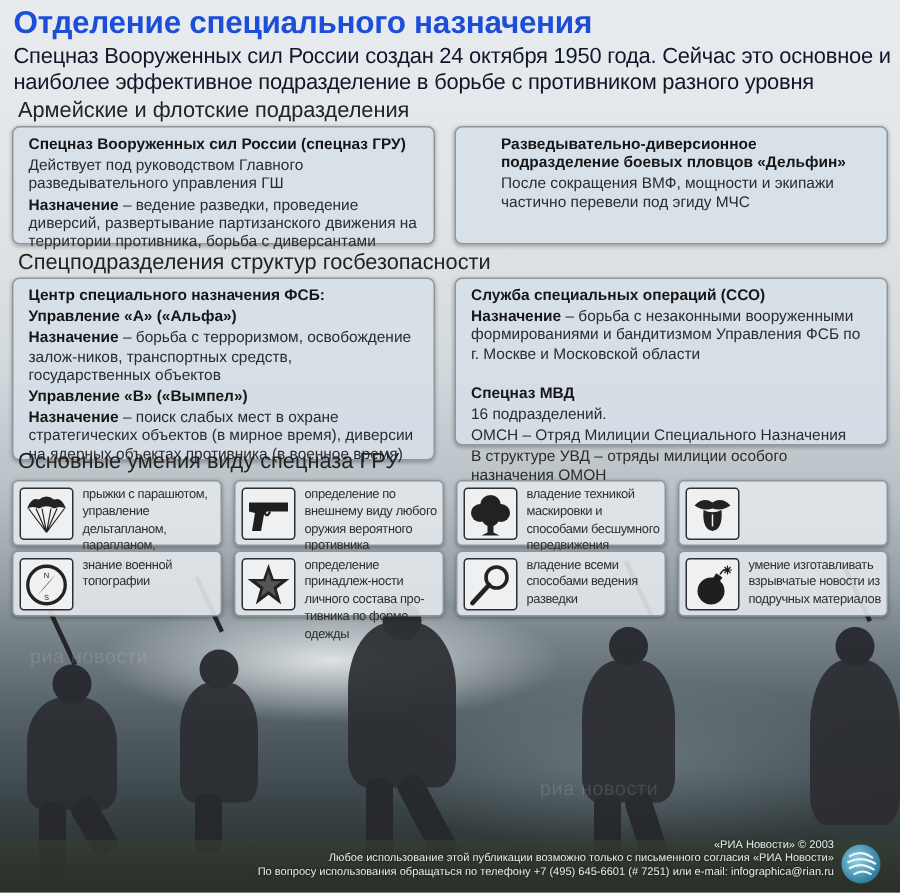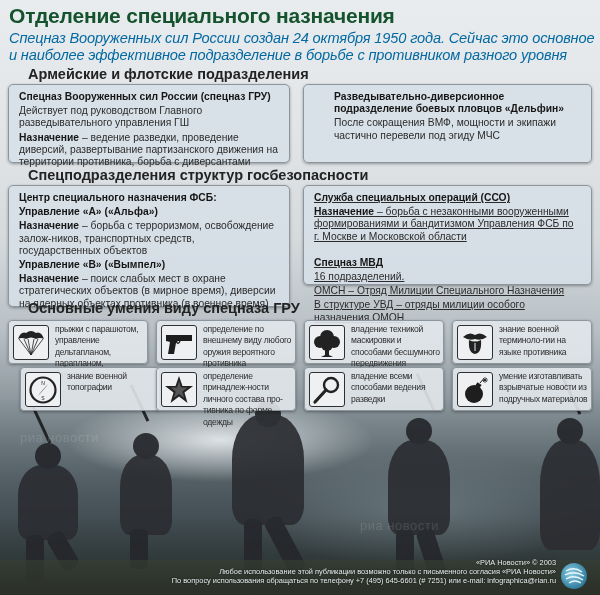--- a/index.html
+++ b/index.html
@@ -39,29 +39,29 @@
     position: absolute; width: 18px; background: #25272b; border-radius: 6px;
   }
   .soldier .rifle {
     position: absolute; width: 3px; height: 40px; background: #1c1d20; transform: rotate(-25deg);
   }
 
   .content { position: absolute; inset: 0; }
 
   .title {
     position: absolute; left: 9px; top: 4px;
-    font-size: 21px; font-weight: bold; color: #14532d; letter-spacing: -0.2px;
+    font-size: 21px; font-weight: bold; color: #1d4ed8; letter-spacing: -0.2px;
   }
   .subtitle {
     position: absolute; left: 9px; top: 30px; width: 590px;
-    font-size: 14.6px; line-height: 17px; color: #0369a1; letter-spacing: -0.15px; font-style: italic;
+    font-size: 14.6px; line-height: 17px; color: #0f172a; letter-spacing: -0.15px;
   }
   .section-title {
-    position: absolute; left: 28px;
-    font-size: 14.5px; font-weight: bold; color: #232323;
+    position: absolute; left: 12px;
+    font-size: 14.5px; font-weight: normal; color: #232323;
   }
   .card {
     position: absolute;
     background: rgba(214, 224, 232, 0.86);
     border: 1px solid #8c969c;
     border-radius: 5px;
     box-shadow: 0 1px 3px rgba(0,0,0,0.35);
     padding: 4px 8px;
     font-size: 10.3px; line-height: 12.2px; color: #2b2b2b;
   }
@@ -159,21 +159,21 @@
   <div class="section-title" style="top:167px;">Спецподразделения структур госбезопасности</div>
 
   <div class="card" style="left:8px; top:185px; width:282px; height:122px;">
     <p class="b">Центр специального назначения ФСБ:</p>
     <p class="b">Управление «А» («Альфа»)</p>
     <p><span class="b">Назначение</span><span> – борьба с терроризмом, освобождение залож-ников, транспортных средств, государственных объектов</span></p>
     <p class="b">Управление «В» («Вымпел»)</p>
     <p><span class="b">Назначение</span><span> – поиск слабых мест в охране стратегических объектов (в мирное время), диверсии на ядерных объектах противника (в военное время)</span></p>
   </div>
 
-  <div class="card" style="left:303px; top:185px; width:289px; height:100px;text-decoration:underline;">
+  <div class="card" style="left:303px; top:185px; width:289px; height:112px;">
     <p class="b">Служба специальных операций (ССО)</p>
     <p><span class="b">Назначение</span><span> – борьба с незаконными вооруженными формированиями и бандитизмом Управления ФСБ по г. Москве и Московской области</span></p>
     <div class="gap"></div>
     <p class="b">Спецназ МВД</p>
     <p>16 подразделений.</p>
     <p>ОМСН – Отряд Милиции Специального Назначения</p>
     <p>В структуре УВД – отряды милиции особого назначения ОМОН</p>
   </div>
 
   <div class="section-title" style="top:300px;">Основные умения виду спецназа ГРУ</div>
@@ -212,24 +212,23 @@
   </div>
 
   <div class="skill" style="left:452px; top:320px;">
     <div class="iconbox">
       <svg width="28" height="28" viewBox="0 0 28 28">
         <path d="M2 8 Q8 2 14 6 Q20 2 26 8 Q20 12 14 10 Q8 12 2 8Z" fill="#222"></path>
         <path d="M8 11 Q7 24 14 25 Q21 24 20 11 Q14 14 8 11Z" fill="#222"></path>
         <path d="M14 14 L14 22" stroke="#eef0f2" stroke-width="1"></path>
       </svg>
     </div>
-    <div class="text">знание военной терминоло-гии на языке противника</div>
-  </div>
-
-  <div class="skill" style="left:20px; top:367px;text-decoration:underline;">
+  </div>
+
+  <div class="skill" style="left:8px; top:367px;text-decoration:underline;">
     <div class="iconbox">
       <svg width="30" height="30" viewBox="0 0 30 30">
         <circle cx="15" cy="15" r="12.5" fill="none" stroke="#222" stroke-width="2.2"></circle>
         <path d="M21 8 L13 17 L9 22 L17 13Z" fill="#222"></path>
         <text x="15" y="10" font-size="5" text-anchor="middle" fill="#222" font-family="Liberation Sans, sans-serif">N</text>
         <text x="15" y="25" font-size="5" text-anchor="middle" fill="#222" font-family="Liberation Sans, sans-serif">S</text>
       </svg>
     </div>
     <div class="text">знание военной топографии</div>
   </div>

